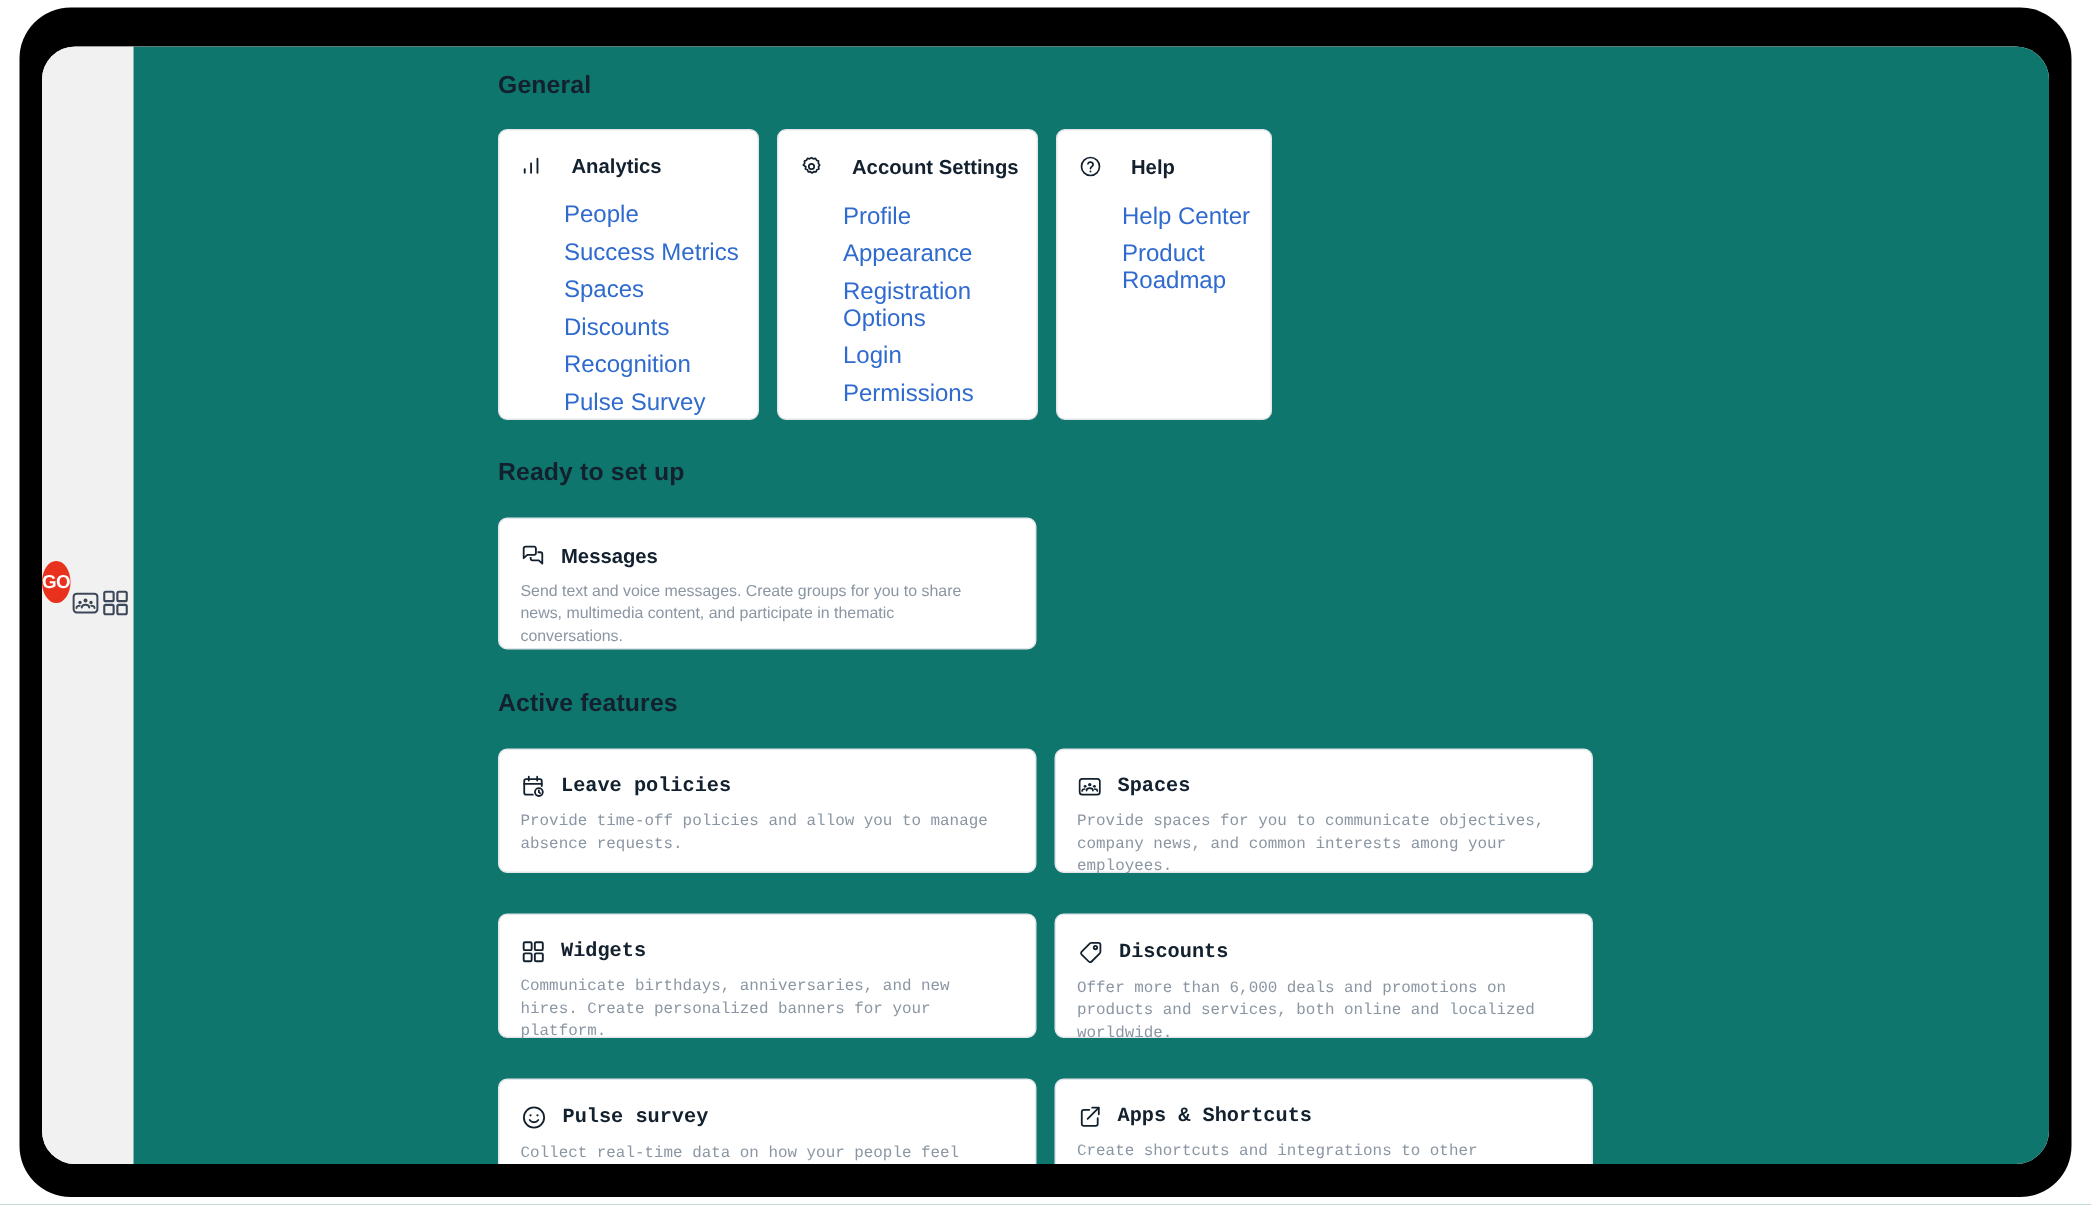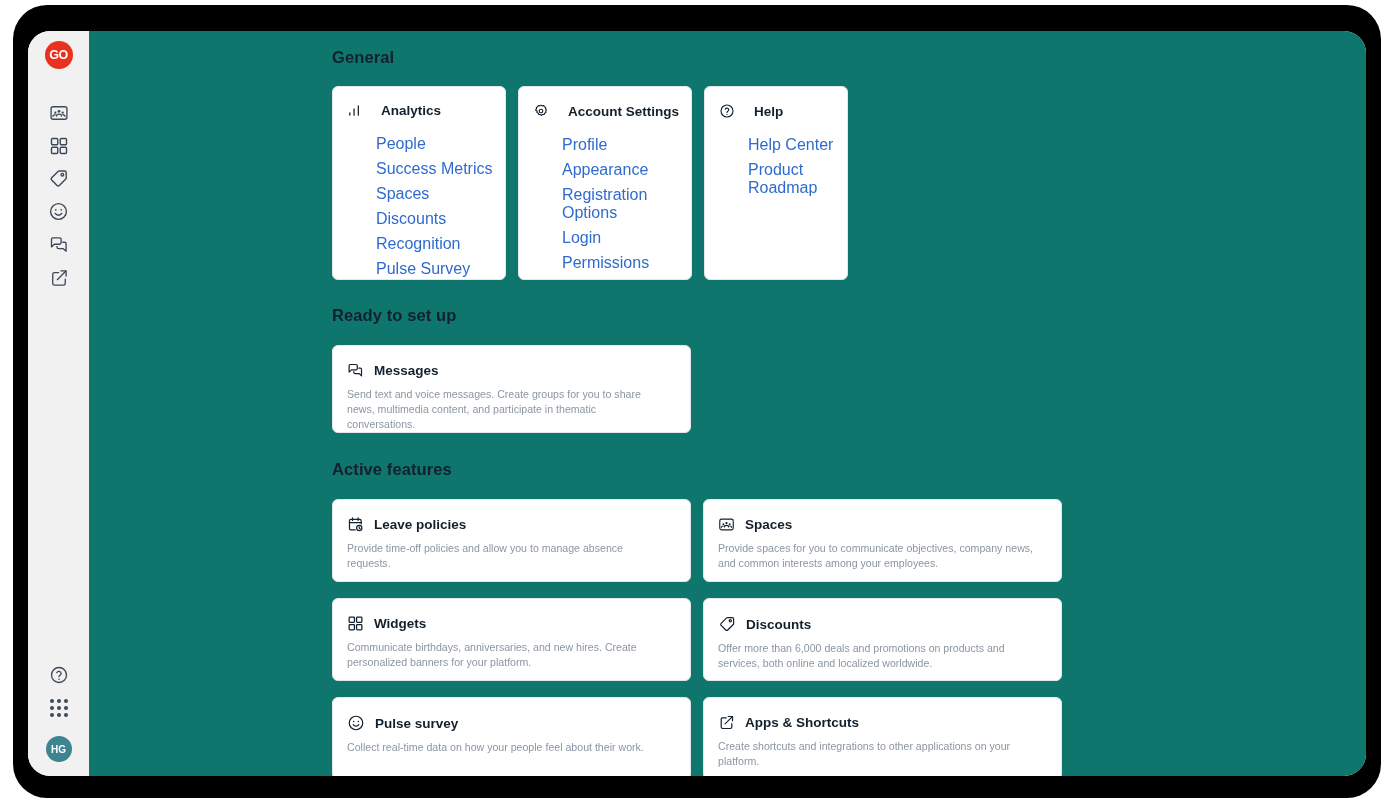--- a/index.html
+++ b/index.html
@@ -35,21 +35,21 @@
     display: flex;
   }
 
   
   #sidebar {
     width: 61px;
     flex: 0 0 61px;
     height: 100%;
     background: #f1f1f1;
     display: flex;
-    flex-direction: column;
+    flex-direction: row;
     align-items: center;
     padding-top: 10px;
     padding-bottom: 14px;
   }
 
   .rail-logo {
     width: 28px;
     height: 28px;
     border-radius: 50%;
     background: #e8321e;
@@ -190,21 +190,22 @@
     color: #8b96a3;
     max-width: 320px;
   }
 
   #active-title { margin-top: 27px; }
 
   #active-grid {
     margin-top: 20px;
     display: grid;
     grid-template-columns: 359px 359px;
-    gap: 16px 12px;
+    gap: 27px 12px;
+    font-family: Liberation Mono, monospace;
   }
   #active-grid .feat-card { height: 83px; }
 
   .feat-icon svg { display: block; }
 </style>
 </head>
 <body>
 
 <div id="device-frame">
   <div id="device-screen">

